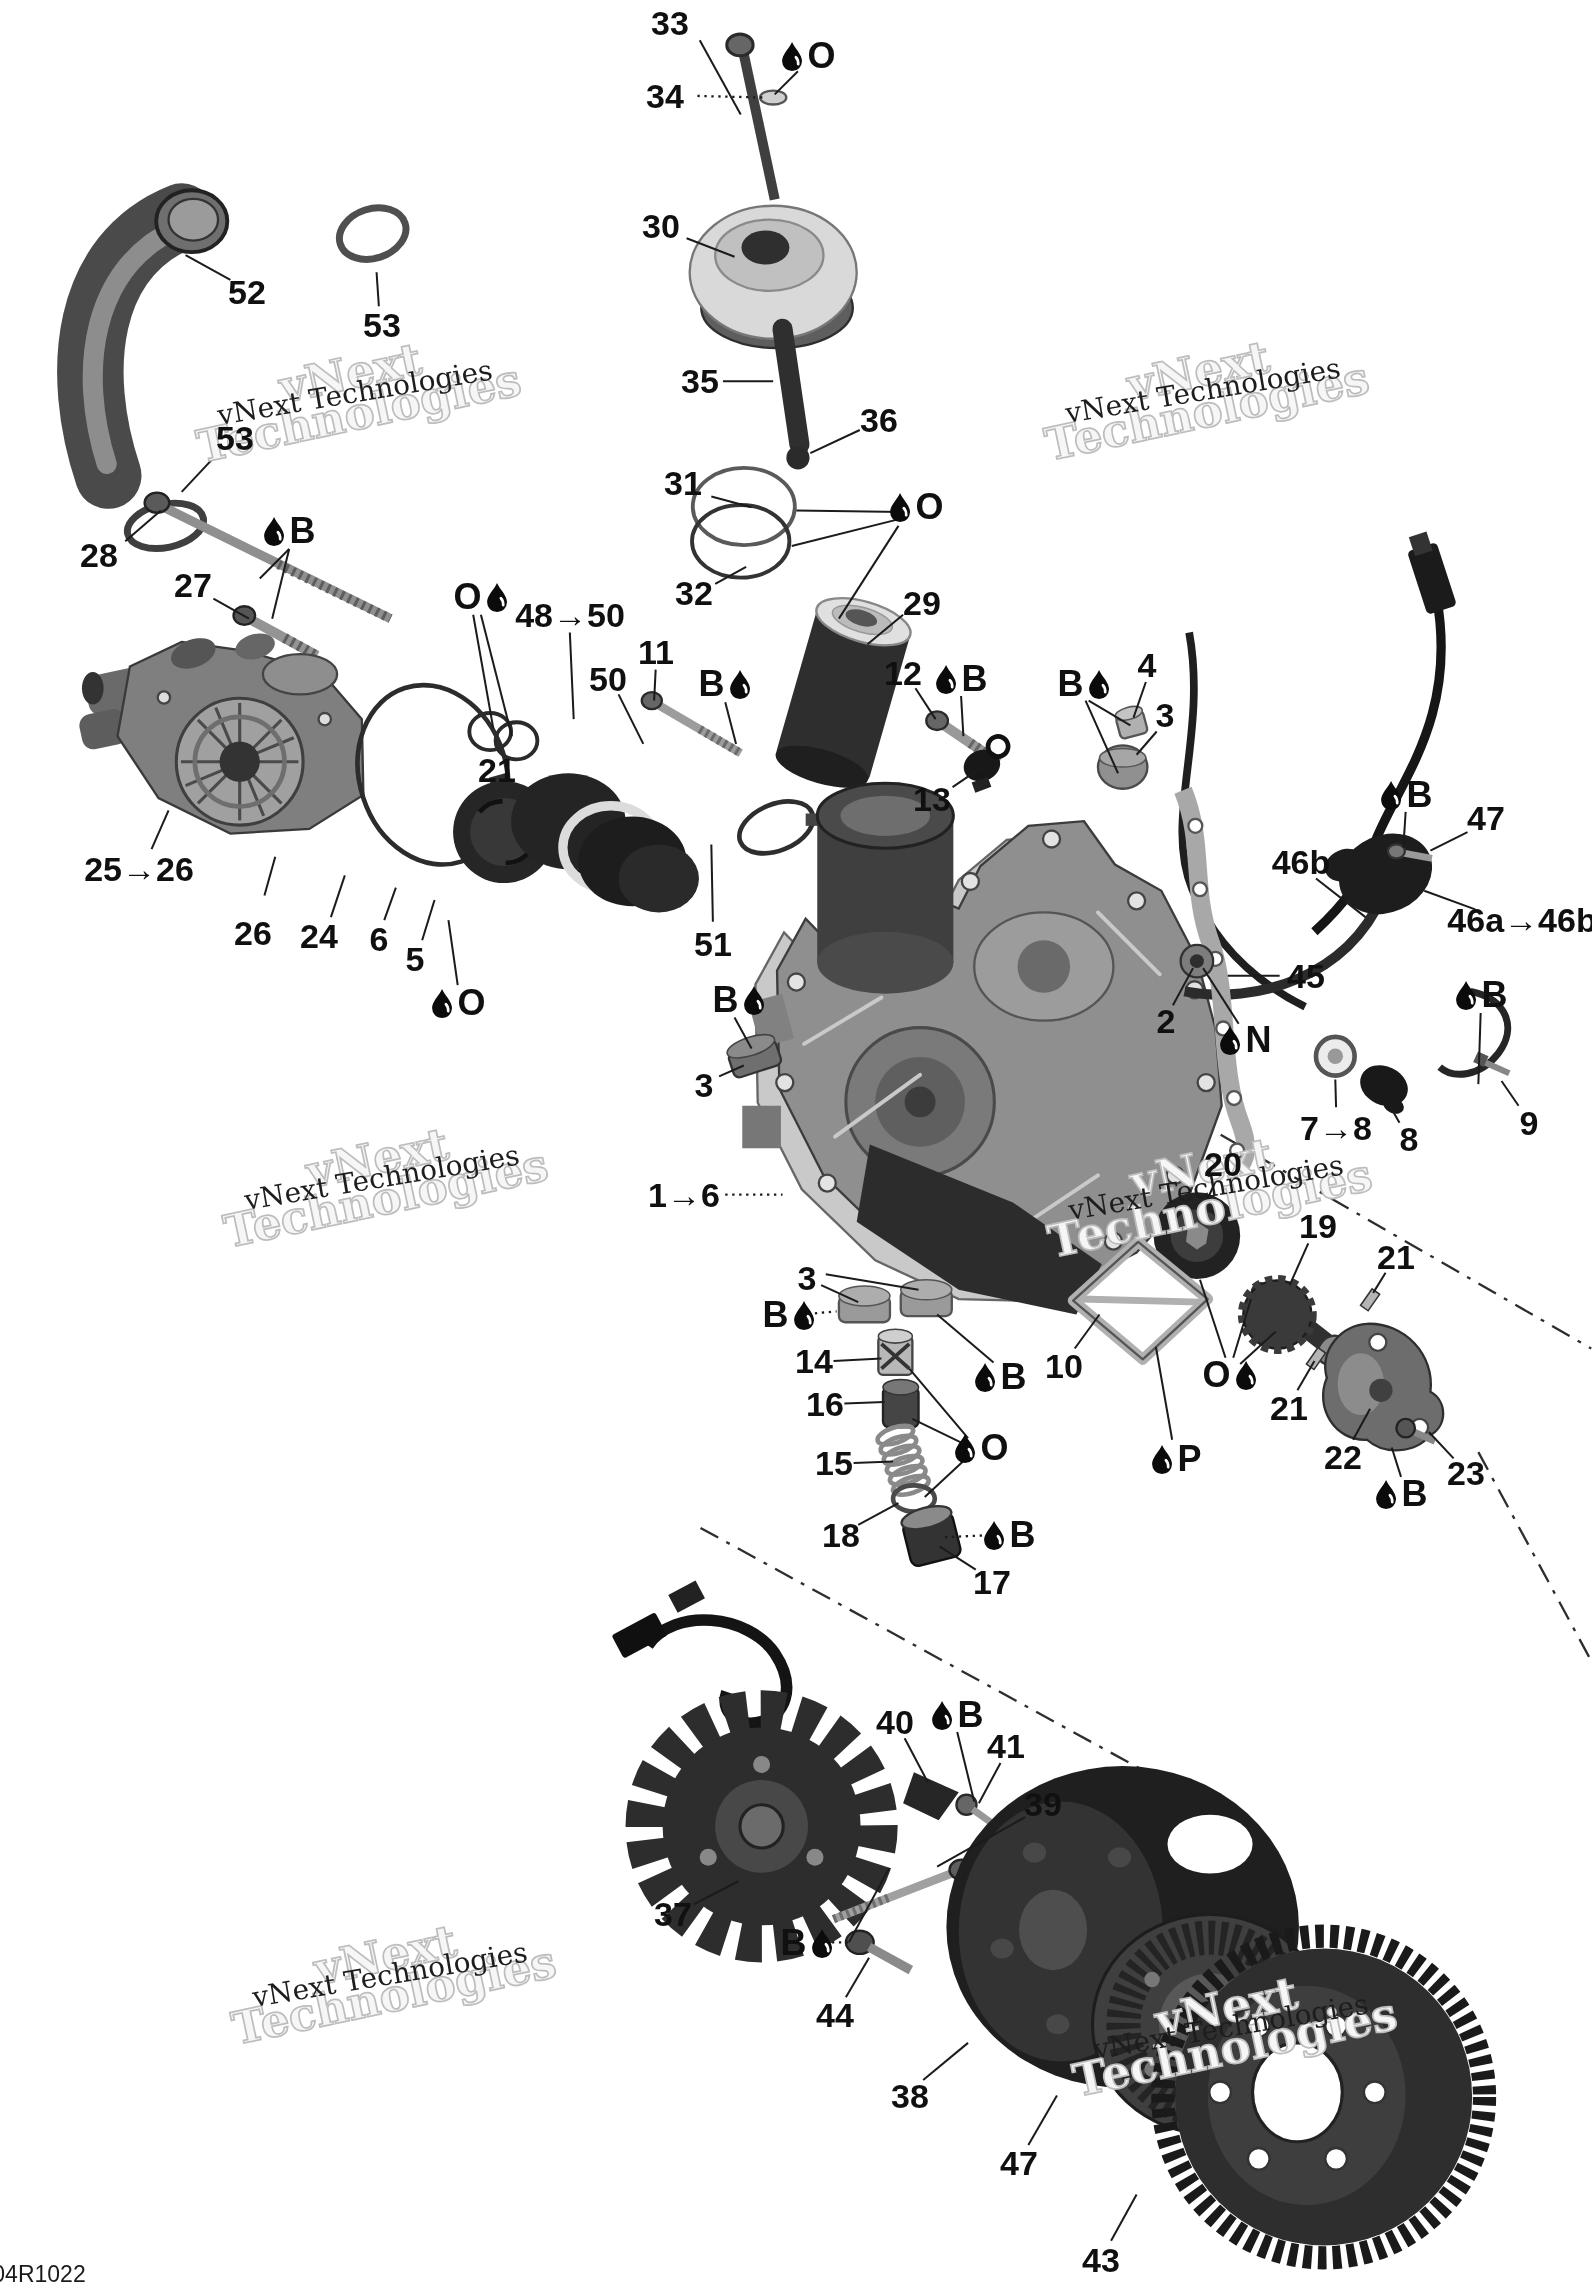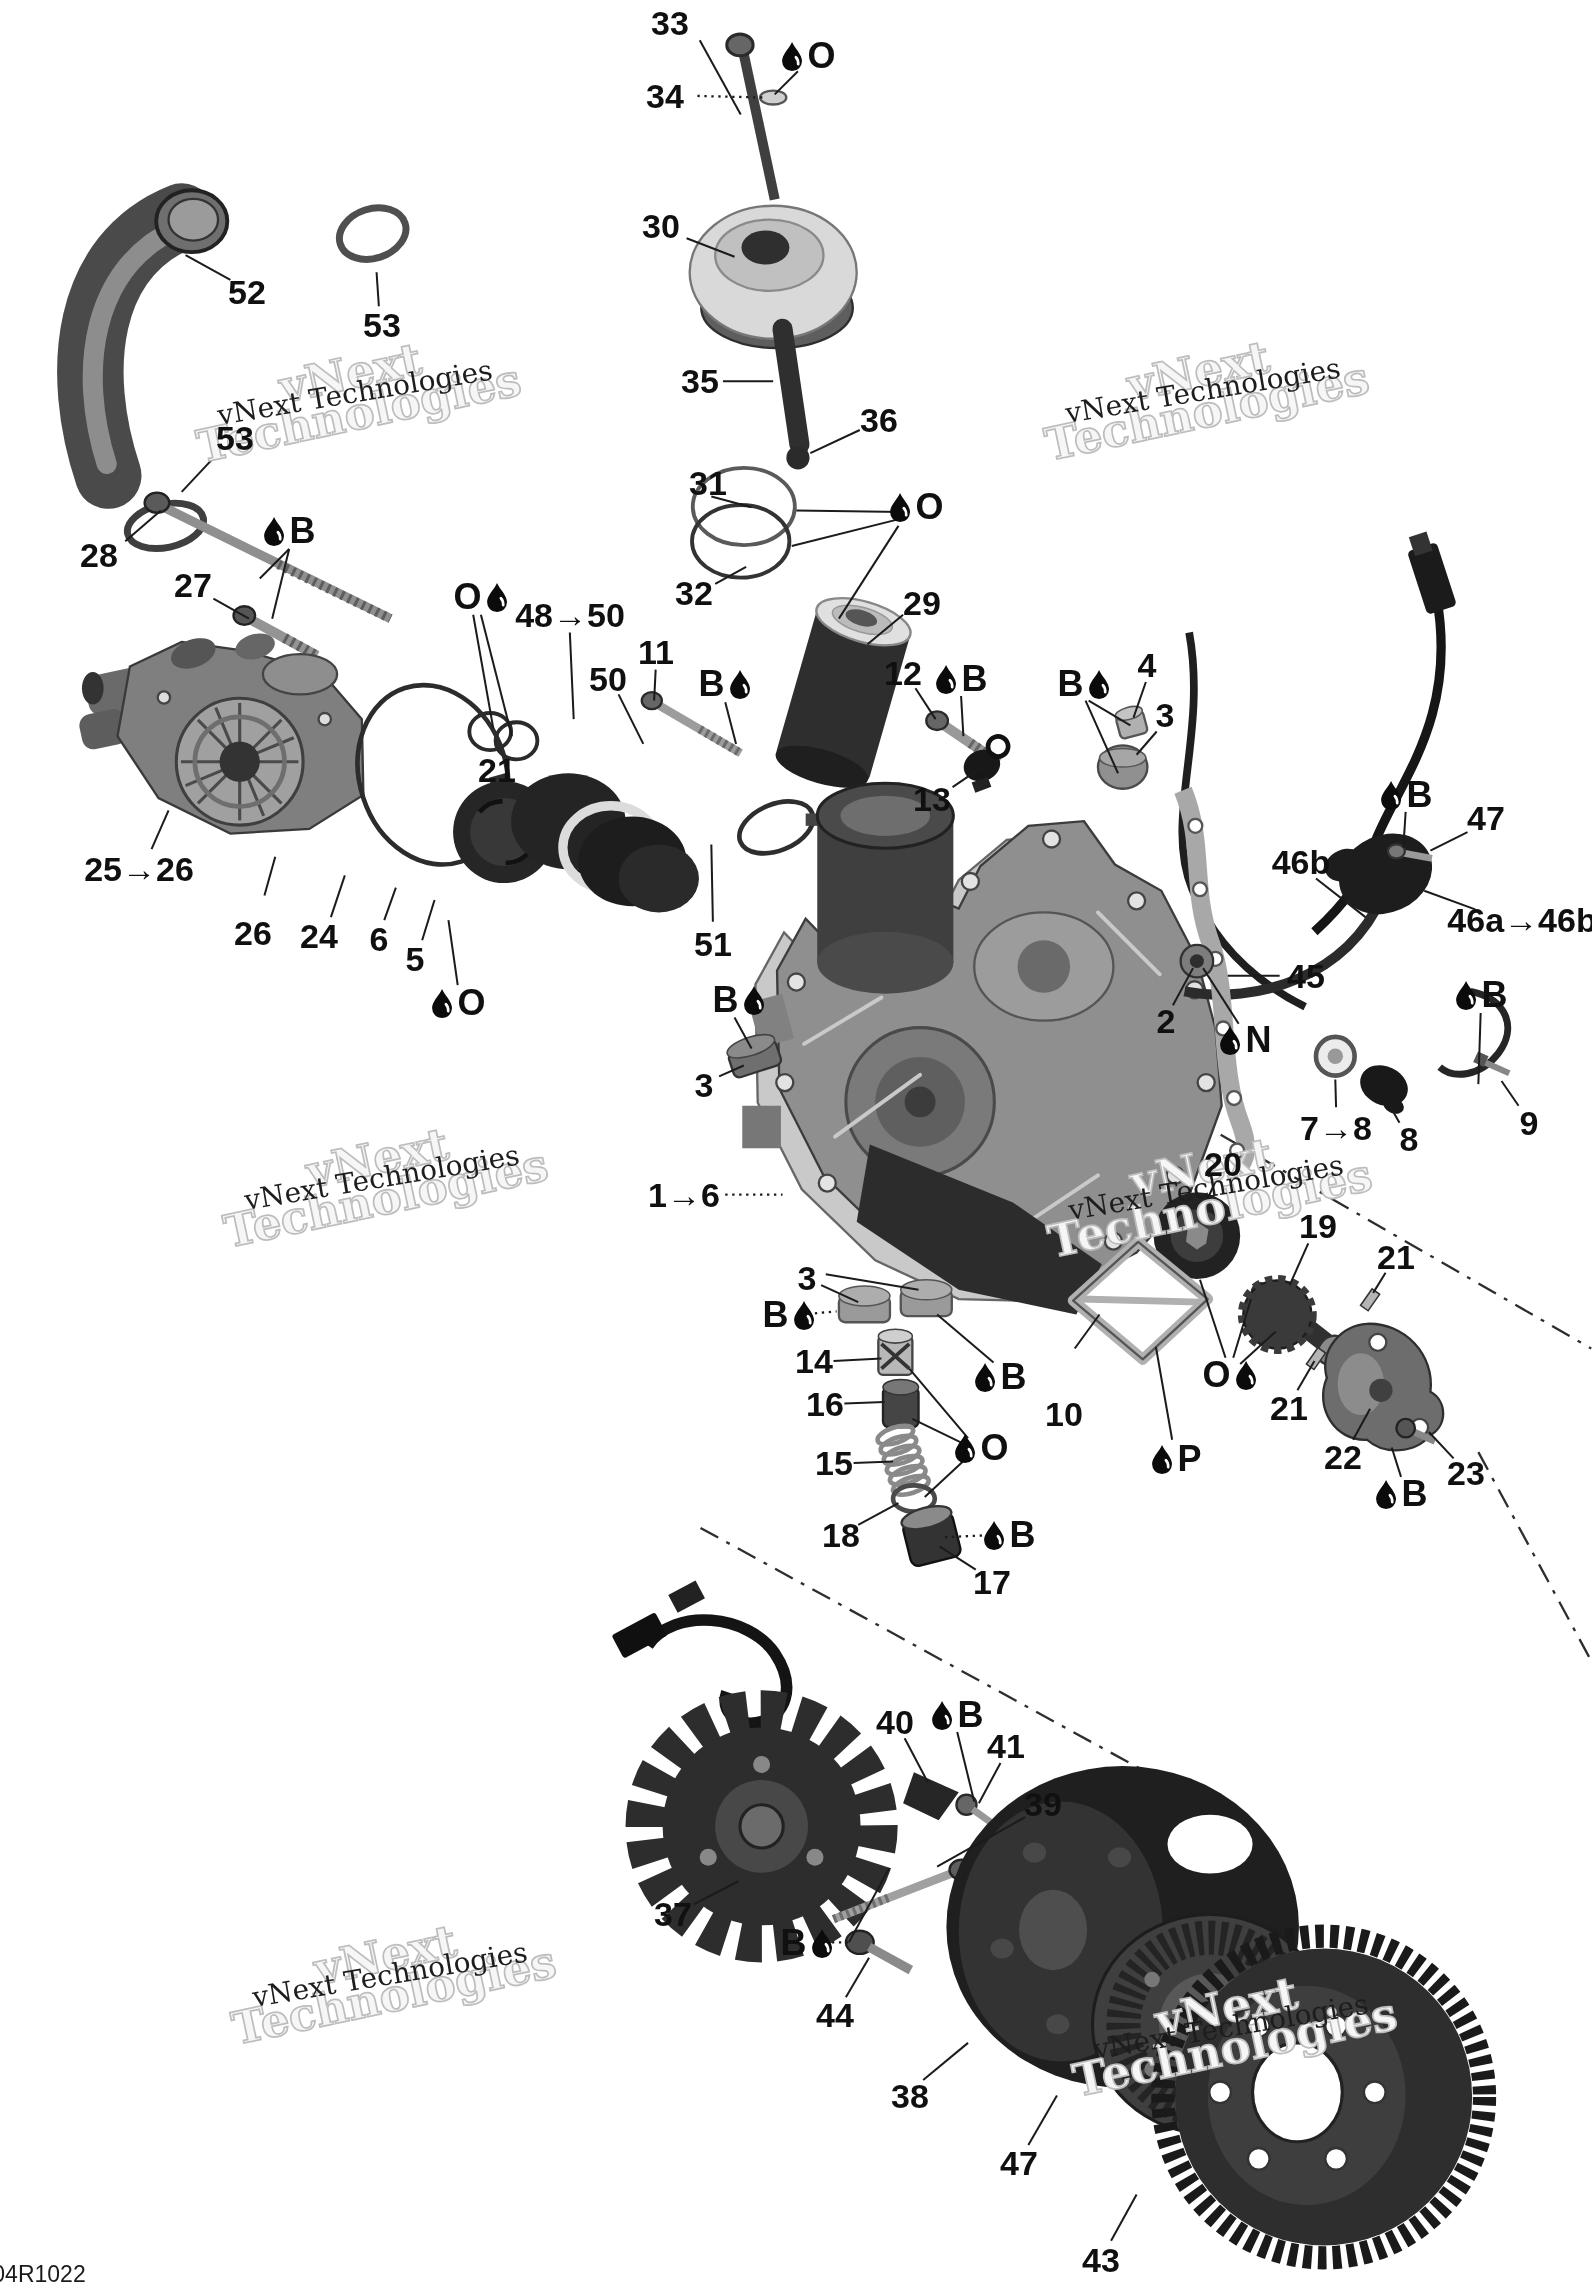--- a/index.html
+++ b/index.html
@@ -490,21 +490,21 @@
   </svg>
 
 
   <div id="doc-code">04R1022</div>
 
 <div class="callout" style="left: 670px; top: 23px;">33</div>
     <div class="callout" style="left: 665px; top: 96px;">34</div>
     <div class="callout" style="left: 661px; top: 226px;">30</div>
     <div class="callout" style="left: 700px; top: 381px;">35</div>
     <div class="callout" style="left: 879px; top: 420px;">36</div>
-    <div class="callout" style="left: 708px; top: 483px;">31</div>
+    <div class="callout" style="left: 683px; top: 483px;">31</div>
     <div class="callout" style="left: 694px; top: 593px;">32</div>
     <div class="callout" style="left: 922px; top: 603px;">29</div>
     <div class="callout" style="left: 247px; top: 292px;">52</div>
     <div class="callout" style="left: 382px; top: 325px;">53</div>
     <div class="callout" style="left: 235px; top: 438px;">53</div>
     <div class="callout" style="left: 99px; top: 555px;">28</div>
     <div class="callout" style="left: 193px; top: 585px;">27</div>
     <div class="callout" style="left: 570px; top: 615px;">48→50</div>
     <div class="callout" style="left: 608px; top: 679px;">50</div>
     <div class="callout" style="left: 656px; top: 652px;">11</div>
@@ -526,21 +526,21 @@
     <div class="callout" style="left: 1409px; top: 1139px;">8</div>
     <div class="callout" style="left: 1529px; top: 1123px;">9</div>
     <div class="callout" style="left: 1223px; top: 1164px;">20</div>
     <div class="callout" style="left: 684px; top: 1195px;">1→6</div>
     <div class="callout" style="left: 807px; top: 1278px;">3</div>
     <div class="callout" style="left: 814px; top: 1361px;">14</div>
     <div class="callout" style="left: 825px; top: 1404px;">16</div>
     <div class="callout" style="left: 834px; top: 1463px;">15</div>
     <div class="callout" style="left: 841px; top: 1535px;">18</div>
     <div class="callout" style="left: 992px; top: 1582px;">17</div>
-    <div class="callout" style="left: 1064px; top: 1366px; margin-top: 48px;">10</div>
+    <div class="callout" style="left: 1064px; top: 1366px;">10</div>
     <div class="callout" style="left: 1318px; top: 1226px;">19</div>
     <div class="callout" style="left: 1396px; top: 1257px;">21</div>
     <div class="callout" style="left: 1289px; top: 1408px;">21</div>
     <div class="callout" style="left: 1343px; top: 1457px;">22</div>
     <div class="callout" style="left: 1466px; top: 1473px;">23</div>
     <div class="callout" style="left: 673px; top: 1914px;">37</div>
     <div class="callout" style="left: 835px; top: 2015px;">44</div>
     <div class="callout" style="left: 895px; top: 1722px;">40</div>
     <div class="callout" style="left: 1006px; top: 1746px;">41</div>
     <div class="callout" style="left: 1043px; top: 1804px;">39</div>

